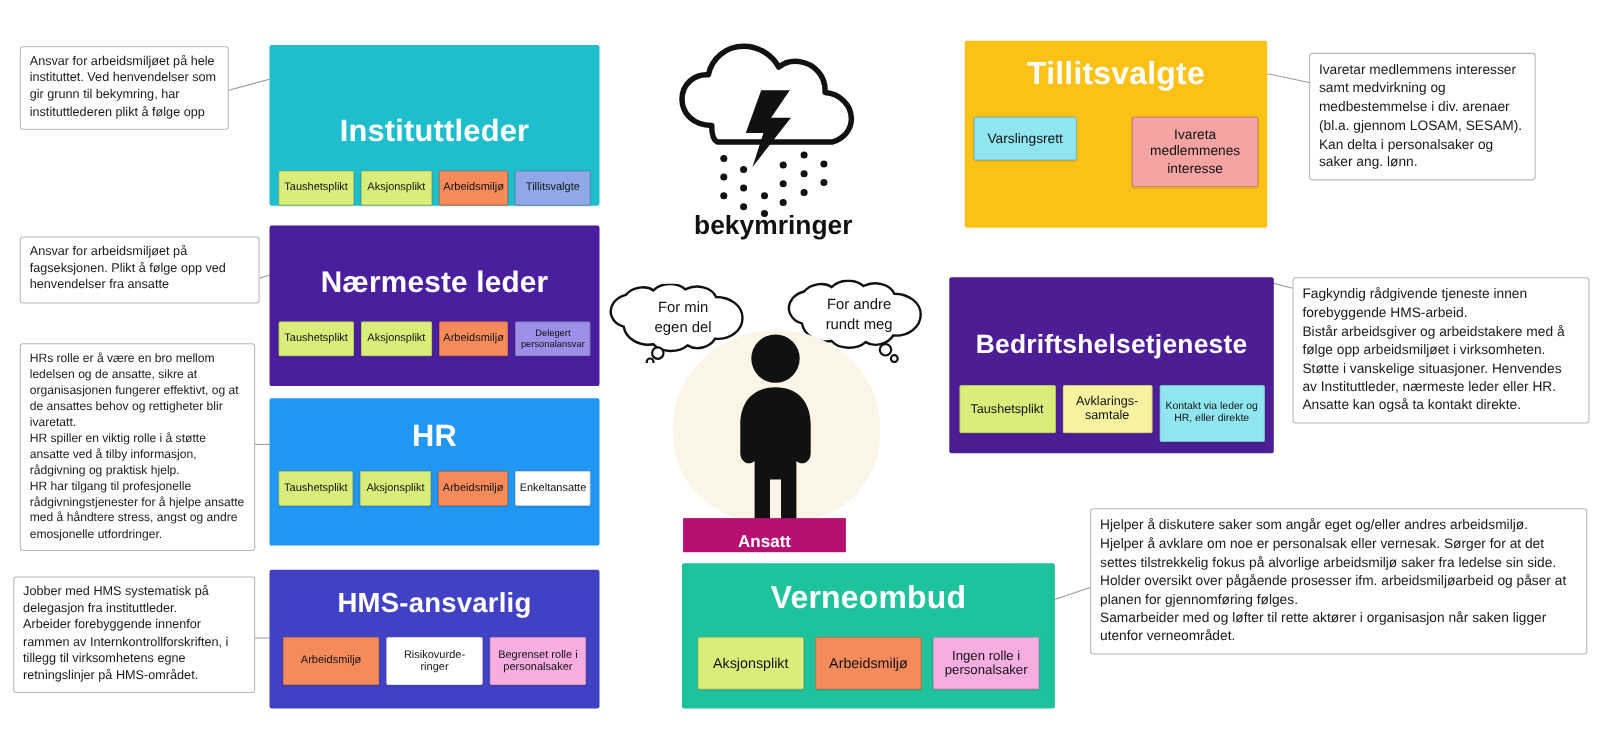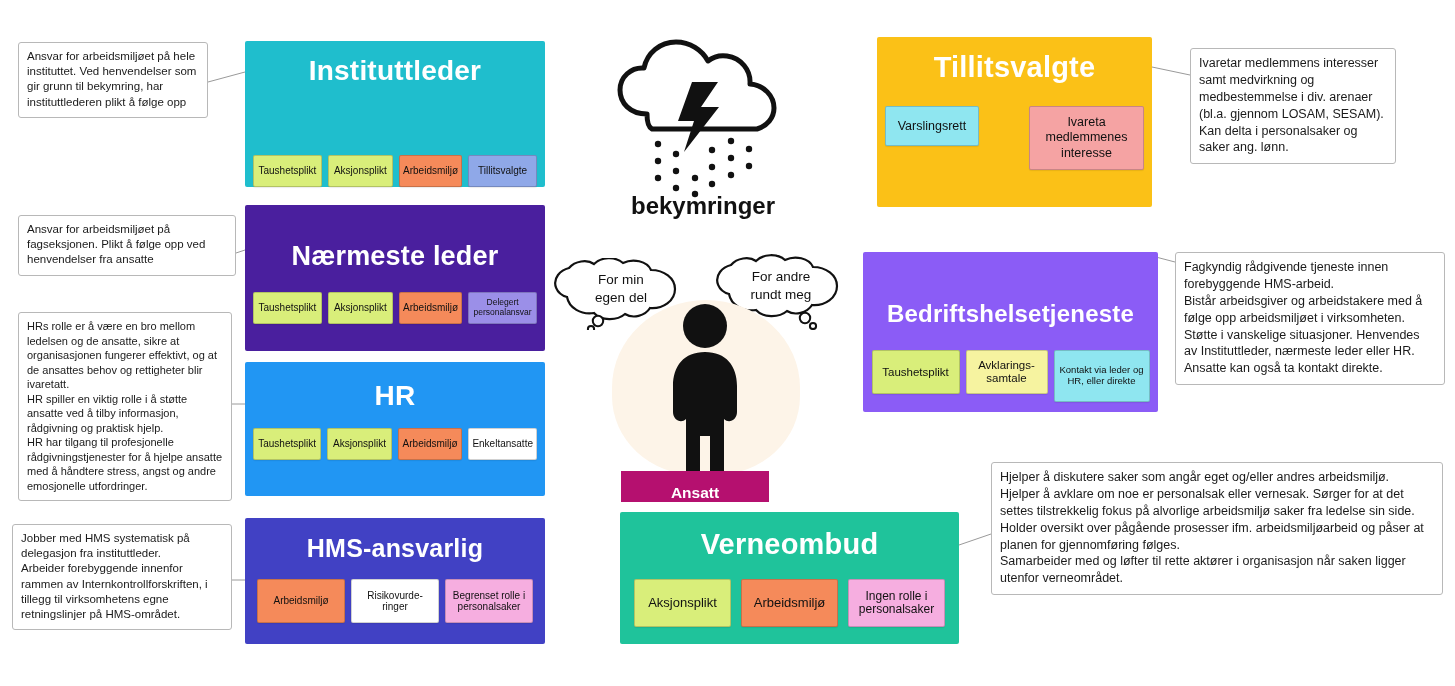--- a/index.html
+++ b/index.html
@@ -123,21 +123,21 @@
 
   <div class="note big" style="left:1175px; top:252px; width:270px;">Fagkyndig rådgivende tjeneste innen forebyggende HMS-arbeid.
 Bistår arbeidsgiver og arbeidstakere med å følge opp arbeidsmiljøet i virksomheten.
 Støtte i vanskelige situasjoner. Henvendes av Instituttleder, nærmeste leder eller HR. Ansatte kan også ta kontakt direkte.</div>
 
   <div class="note big" style="left:991px; top:462px; width:452px;">Hjelper å diskutere saker som angår eget og/eller andres arbeidsmiljø.
 Hjelper å avklare om noe er personalsak eller vernesak. Sørger for at det settes tilstrekkelig fokus på alvorlige arbeidsmiljø saker fra ledelse sin side.
 Holder oversikt over pågående prosesser ifm. arbeidsmiljøarbeid og påser at planen for gjennomføring følges.
 Samarbeider med og løfter til rette aktører i organisasjon når saken ligger utenfor verneområdet.</div>
 
-  <div class="card" style="left:245px; top:41px; width:300px; height:146px; background:#1fbecd; justify-content:space-between; padding-top:14px;">
+  <div class="card" style="left:245px; top:41px; width:300px; height:146px; background:#1fbecd; justify-content:flex-end; padding-top:14px;">
     <div class="card-title" style="font-size:28px;">Instituttleder</div>
     <div class="chips" style="margin-top:20px;">
       <div class="chip" style="background:#d9ee7a; width:74px; height:32px;">Taushetsplikt</div>
       <div class="chip" style="background:#d9ee7a; width:70px; height:32px;">Aksjonsplikt</div>
       <div class="chip" style="background:#f58a5a; width:68px; height:32px;">Arbeidsmiljø</div>
       <div class="chip" style="background:#8fa8e8; width:74px; height:32px;">Tillitsvalgte</div>
     </div>
   </div>
 
   <div class="card" style="left:245px; top:205px; width:300px; height:146px; background:#4a1f9e; justify-content:flex-start; padding-top:16px;">
@@ -170,21 +170,21 @@
   </div>
 
   <div class="card" style="left:877px; top:37px; width:275px; height:170px; background:#fbc117; justify-content:flex-start; padding-top:14px;">
     <div class="card-title" style="font-size:29px;">Tillitsvalgte</div>
     <div class="chips" style="margin-top:22px; gap:10px;">
       <div class="chip" style="background:#8fe6f0; width:106px; height:40px; font-size:12.5px;">Varslingsrett</div>
       <div class="chip" style="background:#f5a3a3; width:130px; height:64px; font-size:12.5px; line-height:1.25;margin-left:40px;">Ivareta medlemmenes interesse</div>
     </div>
   </div>
 
-  <div class="card" style="left:863px; top:252px; width:295px; height:160px; background:#8b5cf6; justify-content:flex-start; padding-top:48px;">
+  <div class="card" style="left:863px; top:252px; width:295px; height:160px; background:#4c1d95; justify-content:flex-start; padding-top:48px;">
     <div class="card-title" style="font-size:24px; color:#ffffff;">Bedriftshelsetjeneste</div>
     <div class="chips" style="margin-top:22px;">
       <div class="chip" style="background:#d9ee7a; width:88px; height:44px; font-size:11.5px;">Taushetsplikt</div>
       <div class="chip" style="background:#f6f3a0; width:82px; height:44px; font-size:11.5px;">Avklarings-samtale</div>
       <div class="chip" style="background:#8fe6f0; width:96px; height:52px; font-size:9.5px;">Kontakt via leder og HR, eller direkte</div>
     </div>
   </div>
 
   <div class="card" style="left:620px; top:512px; width:339px; height:132px; background:#1fc39b; justify-content:flex-start; padding-top:16px;">
     <div class="card-title" style="font-size:29px;">Verneombud</div>

